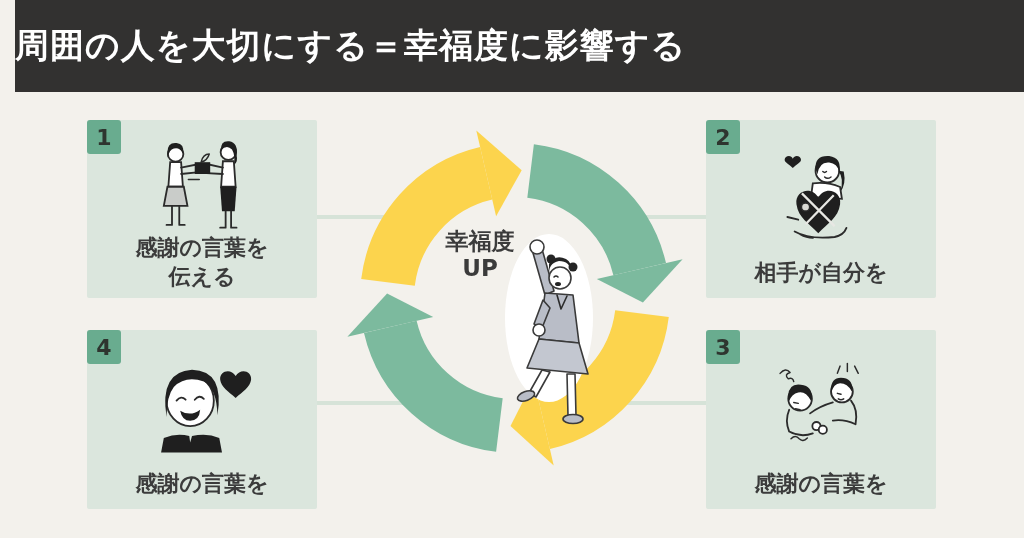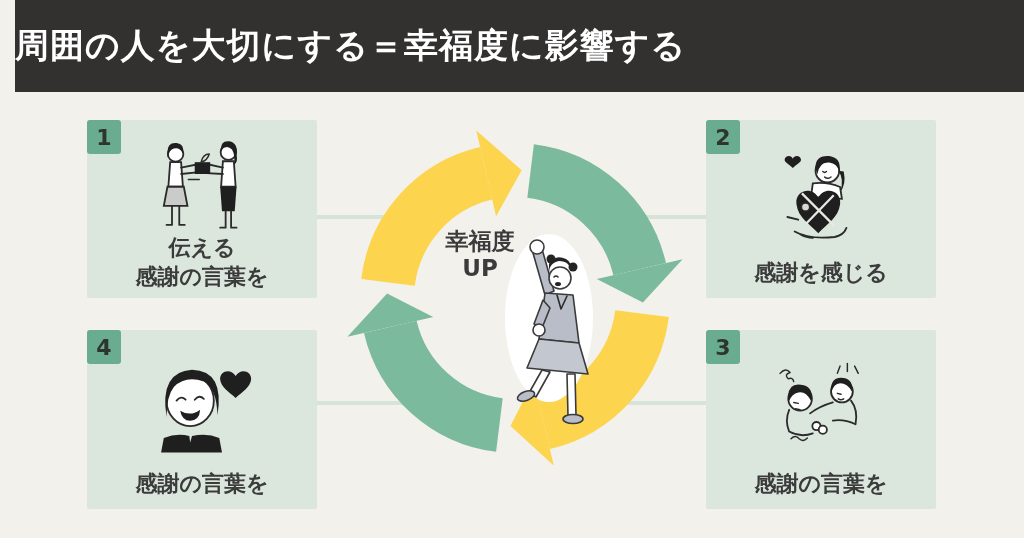--- a/index.html
+++ b/index.html
@@ -119,43 +119,43 @@
         <path class="fill-dark" d="M96,18 Q95,7 105,8 Q115,10 113,23 Q115,31 110,34 Q112,24 108,17 Q102,11 96,18 Z"></path>
         <polygon class="fill-white" points="98,30 110,30 112,58 96,58"></polygon>
         <path class="ink" d="M98,37 L80,33 M98,44 L80,43"></path>
         <polygon class="fill-dark" points="95,58 113,58 111,85 97,85"></polygon>
         <path class="ink" d="M101,85 V103 M107,85 V103 M101,103 h-6 M107,103 h6"></path>
         <rect class="fill-dark" x="67" y="31" width="17" height="13"></rect>
         <path class="ink-thin" d="M74,31 q2,-9 9,-9 q-2,7 -9,9 M60,50 h12"></path>
       </svg>
     </div>
     <div class="card-label">
+      <span>感謝の言葉を</span>
       <span>伝える</span>
-      <span>感謝の言葉を</span>
     </div>
   </div>
 
   <div class="card card-2">
     <div class="badge">2</div>
     <div class="icon-area">
       <svg width="150" height="100" viewBox="0 0 150 110">
         <path class="fill-dark" d="M44,13 c-2,-5 -9,-3 -9,1 c0,3 5,5 9,9 c4,-4 9,-6 9,-9 c0,-4 -7,-6 -9,-1 z"></path>
         <circle class="fill-white" cx="82" cy="26" r="13"></circle>
         <path class="fill-dark" d="M69,24 Q68,9 84,10 Q98,12 95,27 Q93,18 84,17 Q73,16 71,30 Z"></path>
         <path class="fill-dark" d="M94,26 Q101,35 96,50 Q103,41 100,27 Z"></path>
         <path class="ink-thin" d="M77,27 q2,2 4,0 M79,33 q3,3 7,0"></path>
         <path class="fill-white" d="M66,40 Q82,38 96,44 L98,57 L64,55 Z"></path>
         <path class="fill-dark" d="M72,56 C66,43 46,47 48,63 C50,78 62,84 72,95 C82,84 94,78 96,63 C98,47 78,43 72,56 Z"></path>
         <path d="M54,51 L90,87 M58,85 L89,53" stroke="#e8e8e4" stroke-width="2.5" fill="none"></path>
         <circle cx="58" cy="66" r="4.5" fill="#d9d9d4" stroke="#2b2b2b" stroke-width="1.6"></circle>
         <path class="ink" d="M46,93 Q62,102 90,99 Q100,97 103,89 M52,96 q7,4 14,4 M38,77 l12,3"></path>
       </svg>
     </div>
     <div class="card-label">
-      <span>感謝を感じる</span>
+      <span>相手が自分を</span>
     </div>
   </div>
 
   <div class="card card-3">
     <div class="badge">3</div>
     <div class="icon-area">
       <svg width="150" height="100" viewBox="0 0 150 110">
         <path class="ink-thin" d="M30,18 q6,-7 11,-1 q-7,2 -2,7 q5,-2 6,3"></path>
         <path class="ink-thin" d="M96,10 l-3,8 M104,7 l0,9 M112,10 l4,8"></path>
         <circle class="fill-white" cx="52" cy="46" r="13"></circle>

